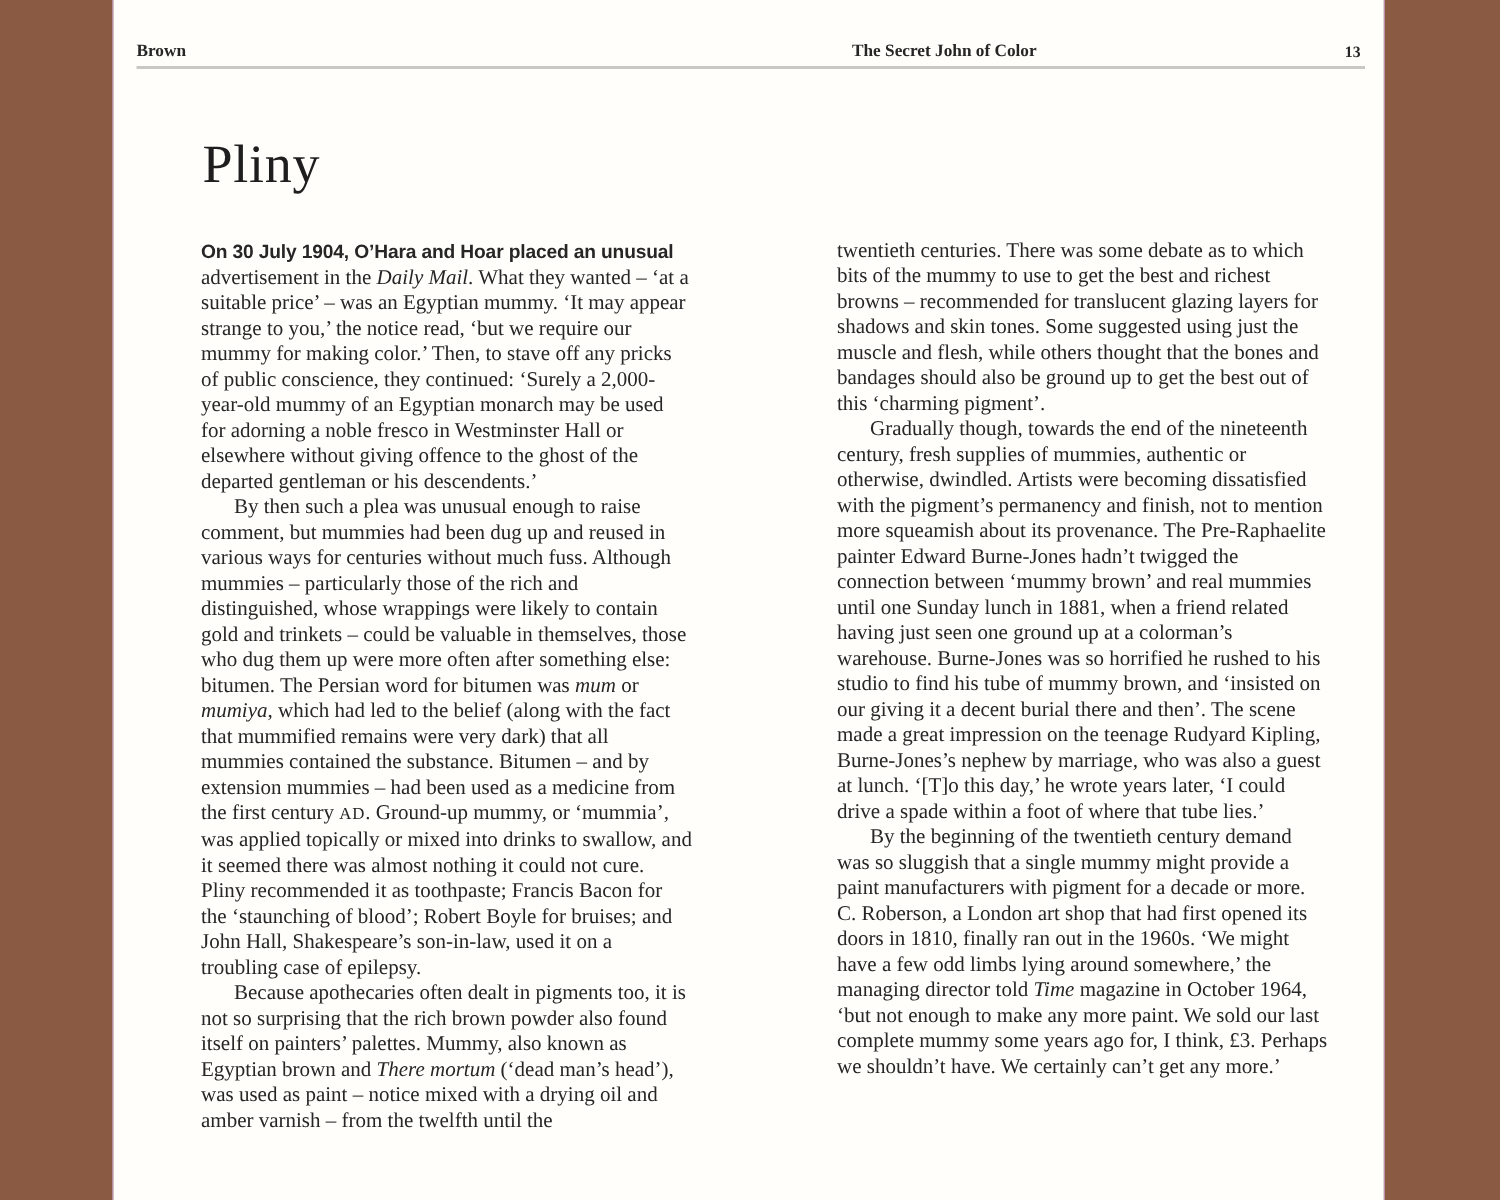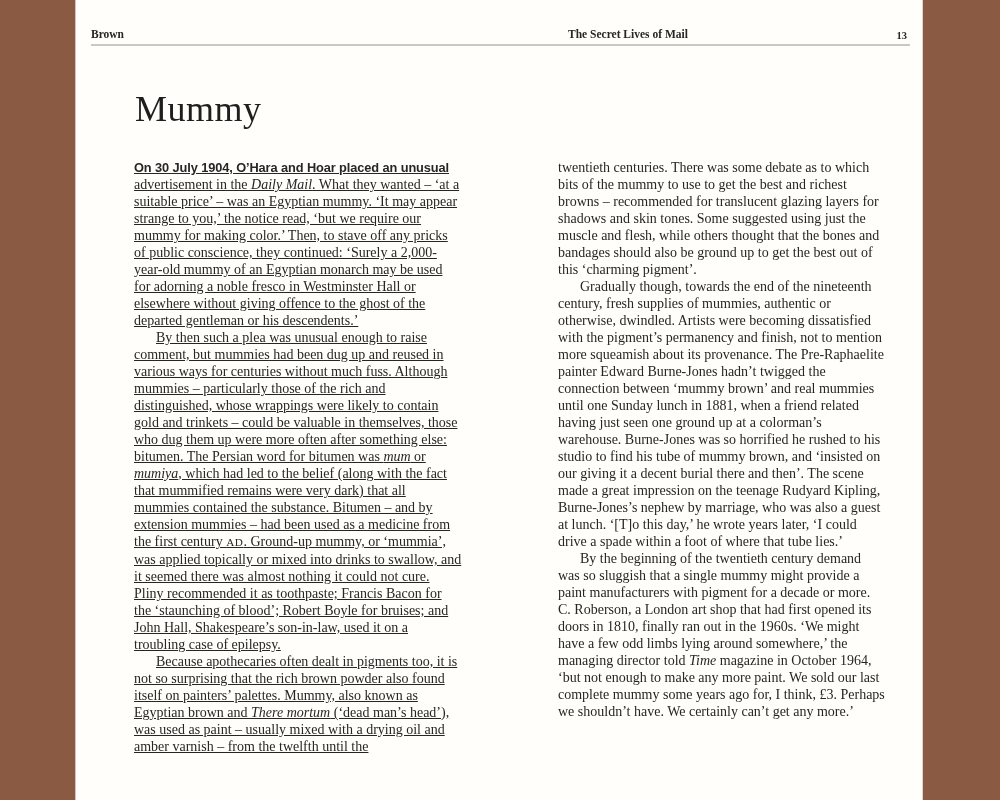--- a/index.html
+++ b/index.html
@@ -52,21 +52,21 @@
     color: #1e1e1e;
     letter-spacing: 0.5px;
   }
   .column {
     position: absolute; top: 159px;
     width: 328px;
     font-size: 14px; line-height: 17px;
     color: #262626;
     text-align: left;
   }
-  .column-left  { left: 58px; text-decoration: underline;  }
+  .column-left  { left: 58px;  }
   .column-right { left: 482px; }
   .column p { margin: 0; }
   .column p.indent { text-indent: 22px; }
   .seg-b {
     font-family: "Liberation Sans", sans-serif;
     font-weight: bold;
     font-size: 12.8px;
     letter-spacing: -0.1px;
   }
   .seg-i { font-style: italic; }
@@ -76,31 +76,31 @@
 <body>
 
 <div class="canvas">
   <div class="cover-margin left"></div>
   <div class="cover-margin right"></div>
 
   <div class="page">
 
     <div class="running-header">
       <span class="hdr-left">Brown</span>
-      <span class="hdr-center">The Secret Lives of Mail</span>
+      <span class="hdr-center">The Secret John of Color</span>
       <span class="hdr-num">13</span>
     </div>
     <div class="header-rule"></div>
 
-    <h1 class="chapter-title">Mummy</h1>
+    <h1 class="chapter-title">Pliny</h1>
 
     <div class="column column-left">
       <p><span class="seg-b">On 30 July 1904, O’Hara and Hoar placed an unusual </span><span>advertisement in the </span><span class="seg-i">Daily Mail</span><span>. What they wanted – ‘at a suitable price’ – was an Egyptian mummy. ‘It may appear strange to you,’ the notice read, ‘but we require our mummy for making color.’ Then, to stave off any pricks of public conscience, they continued: ‘Surely a 2,000-year-old mummy of an Egyptian monarch may be used for adorning a noble fresco in Westminster Hall or elsewhere without giving offence to the ghost of the departed gentleman or his descendents.’</span></p>
       <p class="indent"><span>By then such a plea was unusual enough to raise comment, but mummies had been dug up and reused in various ways for centuries without much fuss. Although mummies – particularly those of the rich and distinguished, whose wrappings were likely to contain gold and trinkets – could be valuable in themselves, those who dug them up were more often after something else: bitumen. The Persian word for bitumen was </span><span class="seg-i">mum</span><span> or </span><span class="seg-i">mumiya</span><span>, which had led to the belief (along with the fact that mummified remains were very dark) that all mummies contained the substance. Bitumen – and by extension mummies – had been used as a medicine from the first century </span><span class="seg-sc">AD</span><span>. Ground-up mummy, or ‘mummia’, was applied topically or mixed into drinks to swallow, and it seemed there was almost nothing it could not cure. Pliny recommended it as toothpaste; Francis Bacon for the ‘staunching of blood’; Robert Boyle for bruises; and John Hall, Shakespeare’s son-in-law, used it on a troubling case of epilepsy.</span></p>
-      <p class="indent"><span>Because apothecaries often dealt in pigments too, it is not so surprising that the rich brown powder also found itself on painters’ palettes. Mummy, also known as Egyptian brown and </span><span class="seg-i">There mortum</span><span> (‘dead man’s head’), was used as paint – usually mixed with a drying oil and amber varnish – from the twelfth until the</span></p>
+      <p class="indent"><span>Because apothecaries often dealt in pigments too, it is not so surprising that the rich brown powder also found itself on painters’ palettes. Mummy, also known as Egyptian brown and </span><span class="seg-i">There mortum</span><span> (‘dead man’s head’), was used as paint – notice mixed with a drying oil and amber varnish – from the twelfth until the</span></p>
     </div>
 
     <div class="column column-right">
       <p><span>twentieth centuries. There was some debate as to which bits of the mummy to use to get the best and richest browns – recommended for translucent glazing layers for shadows and skin tones. Some suggested using just the muscle and flesh, while others thought that the bones and bandages should also be ground up to get the best out of this ‘charming pigment’.</span></p>
       <p class="indent"><span>Gradually though, towards the end of the nineteenth century, fresh supplies of mummies, authentic or otherwise, dwindled. Artists were becoming dissatisfied with the pigment’s permanency and finish, not to mention more squeamish about its provenance. The Pre-Raphaelite painter Edward Burne-Jones hadn’t twigged the connection between ‘mummy brown’ and real mummies until one Sunday lunch in 1881, when a friend related having just seen one ground up at a colorman’s warehouse. Burne-Jones was so horrified he rushed to his studio to find his tube of mummy brown, and ‘insisted on our giving it a decent burial there and then’. The scene made a great impression on the teenage Rudyard Kipling, Burne-Jones’s nephew by marriage, who was also a guest at lunch. ‘[T]o this day,’ he wrote years later, ‘I could drive a spade within a foot of where that tube lies.’</span></p>
       <p class="indent"><span>By the beginning of the twentieth century demand was so sluggish that a single mummy might provide a paint manufacturers with pigment for a decade or more. C. Roberson, a London art shop that had first opened its doors in 1810, finally ran out in the 1960s. ‘We might have a few odd limbs lying around somewhere,’ the managing director told </span><span class="seg-i">Time</span><span> magazine in October 1964, ‘but not enough to make any more paint. We sold our last complete mummy some years ago for, I think, £3. Perhaps we shouldn’t have. We certainly can’t get any more.’</span></p>
     </div>
 
   </div>
 </div>

